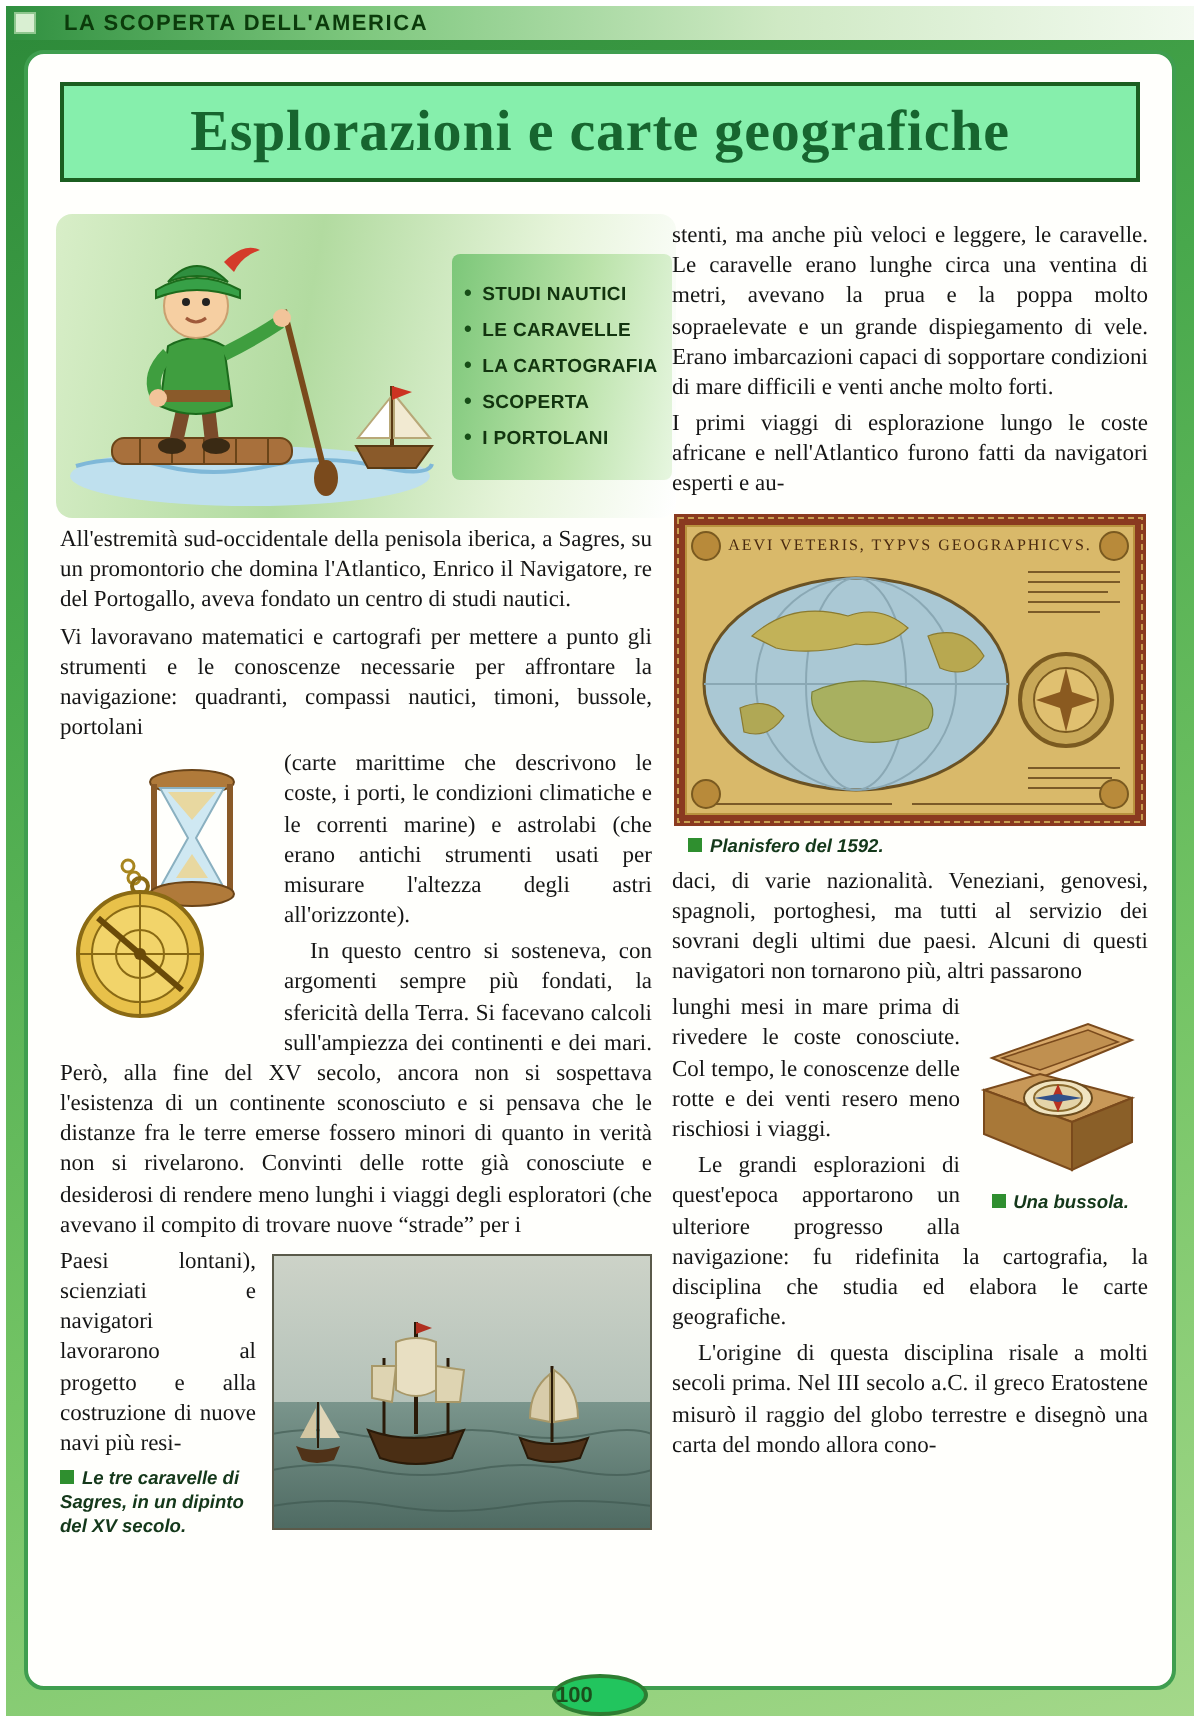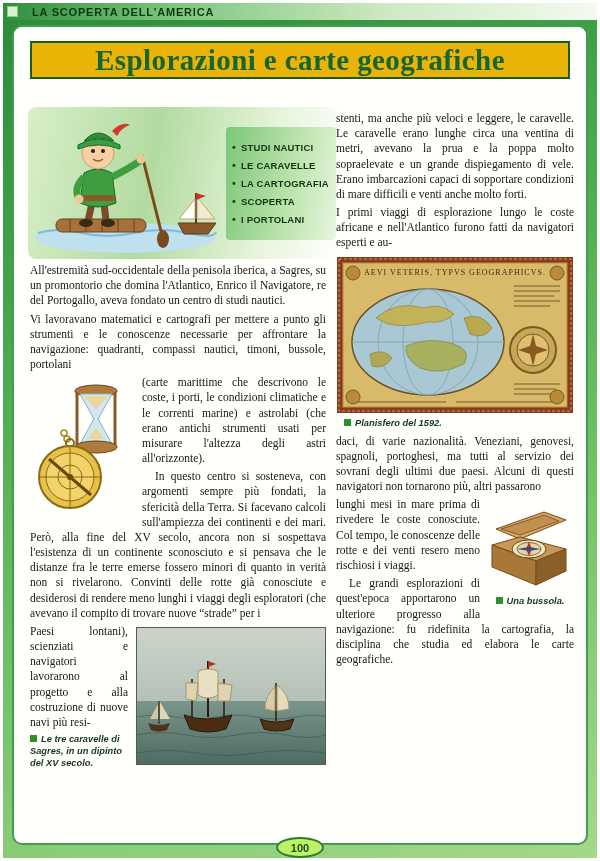--- a/index.html
+++ b/index.html
@@ -17,22 +17,22 @@
     color:#0b3b0b; margin-left:14px; letter-spacing:0.8px;text-align:center; }
 
   
   .frame { position:absolute; top:20px; left:3px; right:3px; bottom:3px;
     background:linear-gradient(160deg,#2e8b3a 0%, #48a84c 30%, #74c465 65%, #a4d88a 100%); }
 
   
   .page { position:absolute; top:5px; left:9px; right:9px; bottom:13px; background:#fffffc;
     border:2px solid #3f9e4f; border-radius:10px; }
 
-  .title-box { position:absolute; top:14px; left:16px; right:16px; height:38px;
-    border:2px solid #1b5e20; background:#eab308; display:flex; align-items:center; justify-content:center; }
+  .title-box { position:absolute; top:14px; left:16px; right:16px; height:50px;
+    border:2px solid #1b5e20; background:#86efac; display:flex; align-items:center; justify-content:center; }
   .title { font-size:29px; font-weight:bold; color:#17652f; letter-spacing:0.4px; white-space:nowrap; }
 
   .top-band { position:absolute; top:80px; left:14px; width:310px; height:152px; border-radius:8px;
     background:linear-gradient(100deg,#d8eec8 0%, #b2dba0 40%, #e6f4da 75%, #ffffff 100%); }
 
   .fig-explorer { position:absolute; top:84px; left:16px; width:192px; height:146px; }
   .fig-explorer svg { display:block; width:100%; height:100%; }
 
   .topics { position:absolute; top:100px; left:212px; width:110px; list-style:none; padding:8px 6px;
     background:linear-gradient(100deg,#7cc779 0%, #b9e2a8 55%, #e7f6e0 100%); border-radius:4px; }
@@ -59,22 +59,22 @@
 
   .caption { font-family:"Liberation Sans", sans-serif; font-weight:bold; font-style:italic;
     font-size:9.3px; line-height:1.3; color:#14381a; text-align:left; }
   .caption .sq { display:inline-block; width:7px; height:7px; background:#2f8f2f; margin-right:4px; }
   .fig-astrolabe .caption { margin-top:3px; }
   .fig-map .caption { margin-top:3px; padding-left:8px; }
   .fig-compass .caption { margin-top:2px; text-align:center; }
   .ships-cap { max-width:118px; margin-top:2px; }
 
   .pagenum { position:absolute; left:50%; bottom:3px; transform:translateX(-50%);
-    width:48px; height:21px; background:#bef264; border:2px solid #2e7d32; border-radius:50%;
-    display:flex; align-items:center; justify-content:center; z-index:5;
+    width:48px; height:21px; background:#22c55e; border:2px solid #2e7d32; border-radius:50%;
+    display:flex; align-items:center; justify-content:flex-start; z-index:5;
     font-family:"Liberation Sans", sans-serif; font-weight:bold; font-size:11px; color:#1b4d1b; }
 </style>
 </head>
 <body>
 
 <div class="sheet">
 
   <div class="header-bar">
     <span class="header-chip"></span>
     <span class="header-title">LA SCOPERTA DELL'AMERICA</span>
@@ -290,20 +290,21 @@
             <ellipse cx="43" cy="50" rx="17" ry="9" fill="#f0e4c0" stroke="#6a4a1c"></ellipse>
             <ellipse cx="43" cy="50" rx="12" ry="6.5" fill="#e4d4a8" stroke="#8a6a2c"></ellipse>
             <path d="M43 43 L46 50 L43 57 L40 50 Z" fill="#b83020"></path>
             <path d="M31 50 L43 48 L55 50 L43 52 Z" fill="#30508a"></path>
           </svg>
           <figcaption class="caption"><span class="sq"></span><span>Una bussola.</span></figcaption>
         </figure>
 
         <p>lunghi mesi in mare prima di rivedere le coste conosciute. Col tempo, le conoscenze delle rotte e dei venti resero meno rischiosi i viaggi.</p>
         <p class="ind">Le grandi esplorazioni di quest'epoca apportarono un ulteriore progresso alla navigazione: fu ridefinita la cartografia, la disciplina che studia ed elabora le carte geografiche.</p>
+        <p class="ind">L'origine di questa disciplina risale a molti secoli prima. Nel III secolo a.C. il greco Eratostene misurò il raggio del globo terrestre e disegnò una carta del mondo allora cono-</p>
       </div>
 
     </div>
   </div>
 
   <div class="pagenum">
     <span>100</span>
   </div>
 
 </div>

